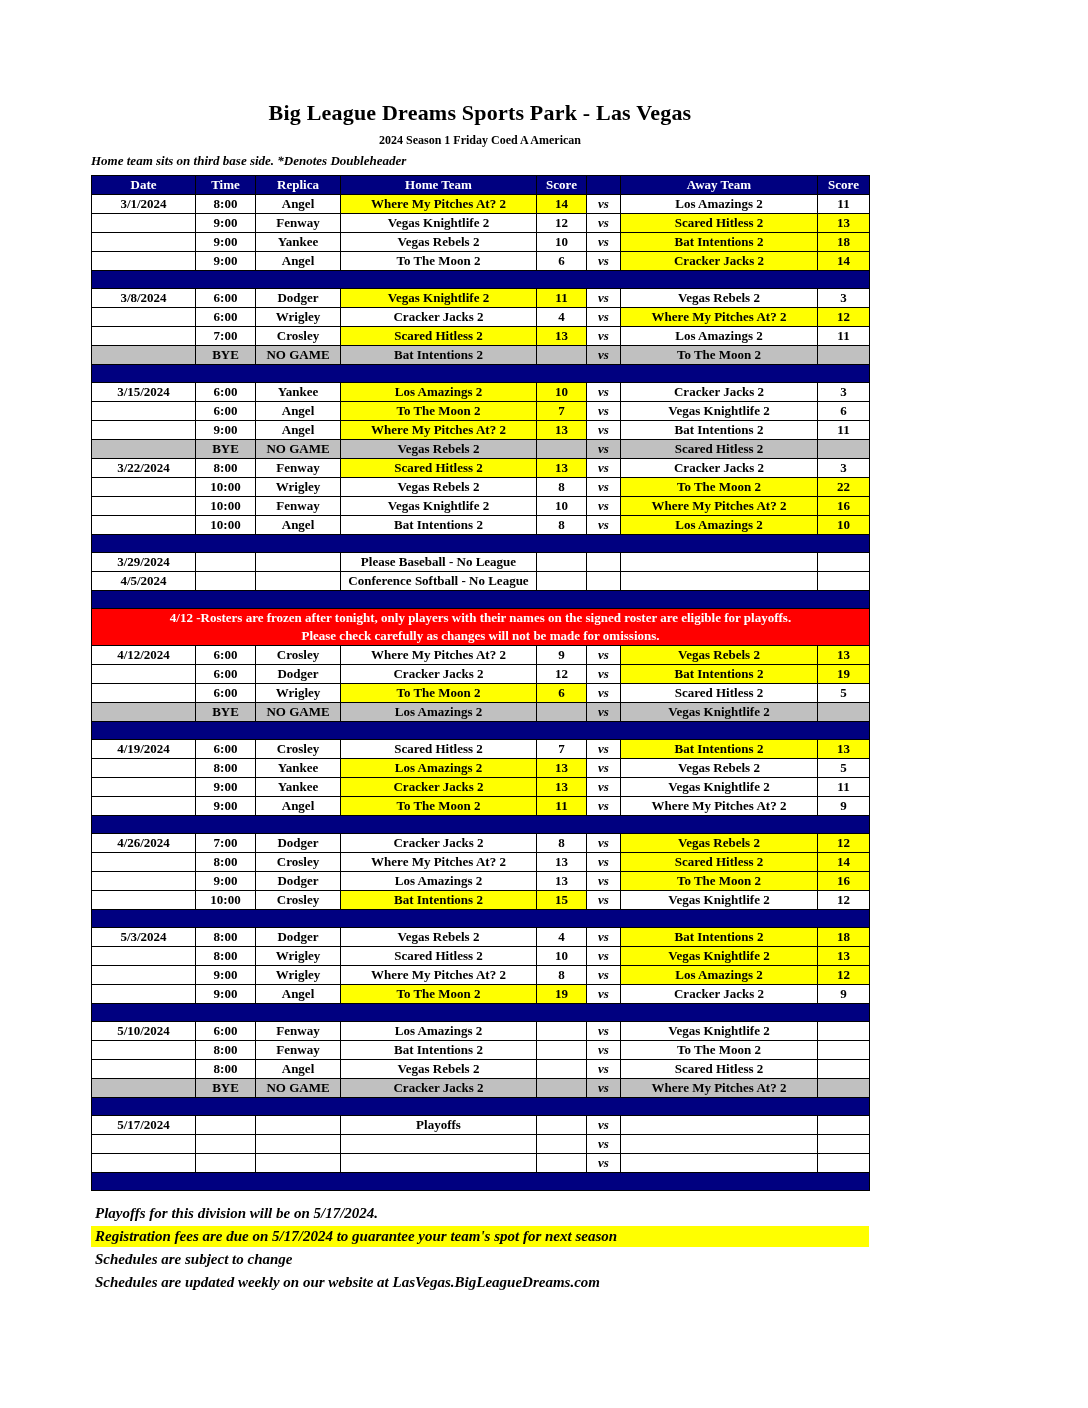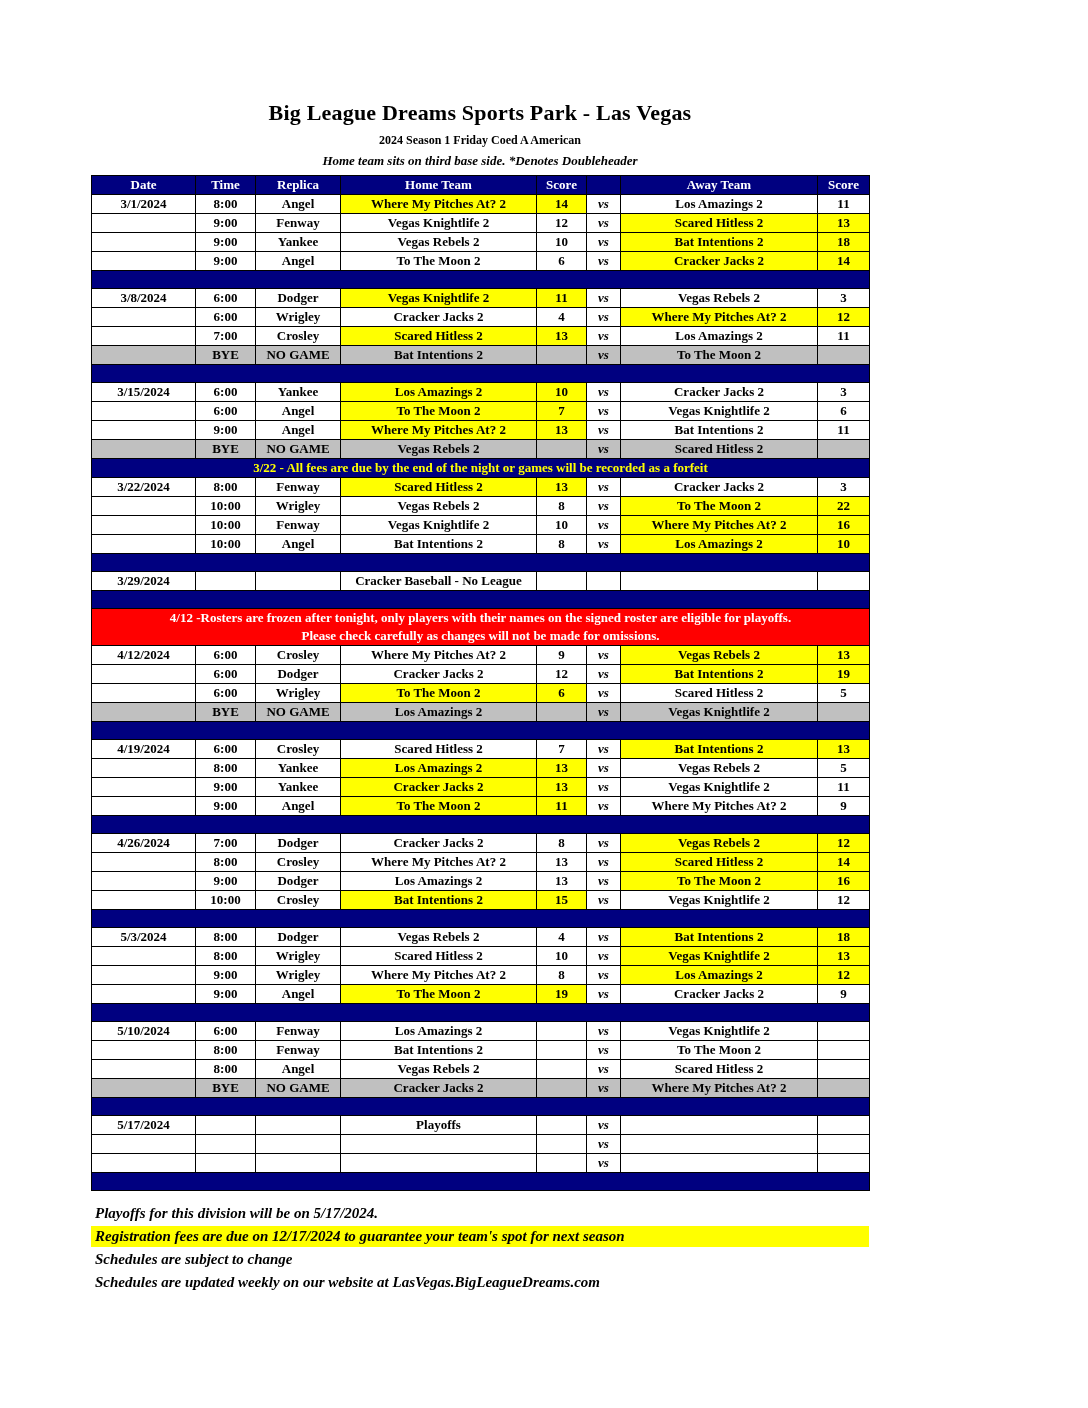--- a/index.html
+++ b/index.html
@@ -5,21 +5,21 @@
   :root{
     --navy:#000080; --yellow:#FFFF00; --gray:#C0C0C0; --red:#FF0000;
     --ink:#000000; --paper:#FFFFFF;
   }
   *{box-sizing:border-box;}
   body{margin:0;background:var(--paper);font-family:"Liberation Serif","DejaVu Serif",serif;color:var(--ink);}
   .page{width:960px;min-height:1408px;background:var(--paper);position:relative;}
   .content{width:778px;margin:0 auto;padding-top:100px;}
   .title{font-size:22px;font-weight:bold;text-align:center;letter-spacing:.2px;}
   .subtitle{font-size:12px;font-weight:bold;text-align:center;margin-top:7px;}
-  .note{font-size:13px;font-weight:bold;font-style:italic;text-align:center;margin-top:5px;margin-bottom:6px;}
+  .note{font-size:13px;font-weight:bold;font-style:italic;text-align:left;margin-top:5px;margin-bottom:6px;}
   table.sched{width:778px;border-collapse:collapse;table-layout:fixed;border-radius:32px;}
   table.sched td, table.sched th{
     border:1px solid #000;height:18px;padding:0 2px;
     font-size:13px;font-weight:bold;text-align:center;
     white-space:nowrap;overflow:hidden;line-height:18px;
   }
   tr.header th{background:var(--navy);color:#fff;font-size:13px;}
   td.sep{background:var(--navy);height:14px;}
   td.notice-navy{background:var(--navy);color:var(--yellow);font-size:12.5px;}
   td.notice-red{background:var(--red);color:#fff;font-size:12.5px;height:36px;line-height:17px;}
@@ -186,23 +186,20 @@
             <td></td>
             <td>BYE</td>
             <td>NO GAME</td>
             <td>Vegas Rebels 2</td>
             <td></td>
             <td class="vs">vs</td>
             <td>Scared Hitless 2</td>
             <td></td>
           </tr>
           <tr>
-            <td class="notice-navy" colspan="8">3/22 - All fees are due by the end of the night or games will be recorded as a forfeit</td>
-          </tr>
-          <tr>
             <td>3/22/2024</td>
             <td>8:00</td>
             <td>Fenway</td>
             <td class="win">Scared Hitless 2</td>
             <td class="win">13</td>
             <td class="vs">vs</td>
             <td>Cracker Jacks 2</td>
             <td>3</td>
           </tr>
           <tr>
@@ -235,21 +232,31 @@
             <td class="win">Los Amazings 2</td>
             <td class="win">10</td>
           </tr>
           <tr>
             <td class="sep" colspan="8"></td>
           </tr>
           <tr>
             <td>3/29/2024</td>
             <td></td>
             <td></td>
-            <td>Cracker Baseball - No League</td>
+            <td>Please Baseball - No League</td>
+            <td></td>
+            <td></td>
+            <td></td>
+            <td></td>
+          </tr>
+          <tr>
+            <td>4/5/2024</td>
+            <td></td>
+            <td></td>
+            <td>Conference Softball - No League</td>
             <td></td>
             <td></td>
             <td></td>
             <td></td>
           </tr>
           <tr>
             <td class="sep" colspan="8"></td>
           </tr>
           <tr>
             <td class="notice-red" colspan="8">
@@ -503,18 +510,18 @@
             <td></td>
           </tr>
           <tr>
             <td class="sep" colspan="8"></td>
           </tr>
         </tbody>
     </table>
 
     <div class="footer">
         <div class="footer-line">Playoffs for this division will be on 5/17/2024.</div>
-        <div class="footer-line highlight">Registration fees are due on 12/17/2024 to guarantee your team's spot for next season</div>
+        <div class="footer-line highlight">Registration fees are due on 5/17/2024 to guarantee your team's spot for next season</div>
         <div class="footer-line">Schedules are subject to change</div>
         <div class="footer-line">Schedules are updated weekly on our website at LasVegas.BigLeagueDreams.com</div>
       </div>
   </div>
 </div>
 
 </body></html>

